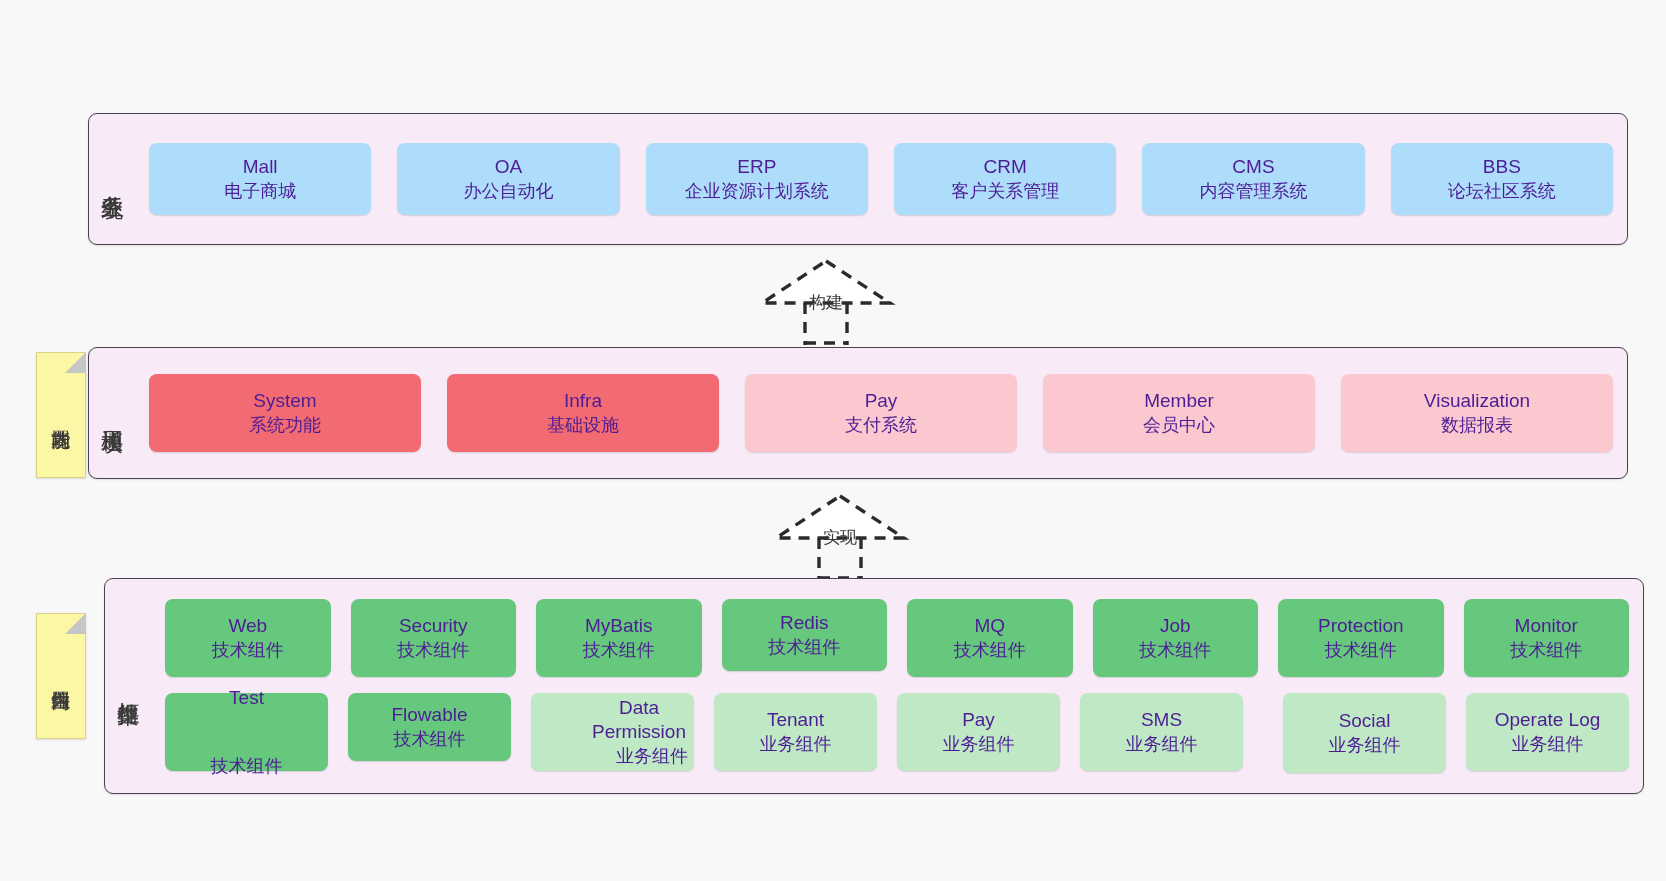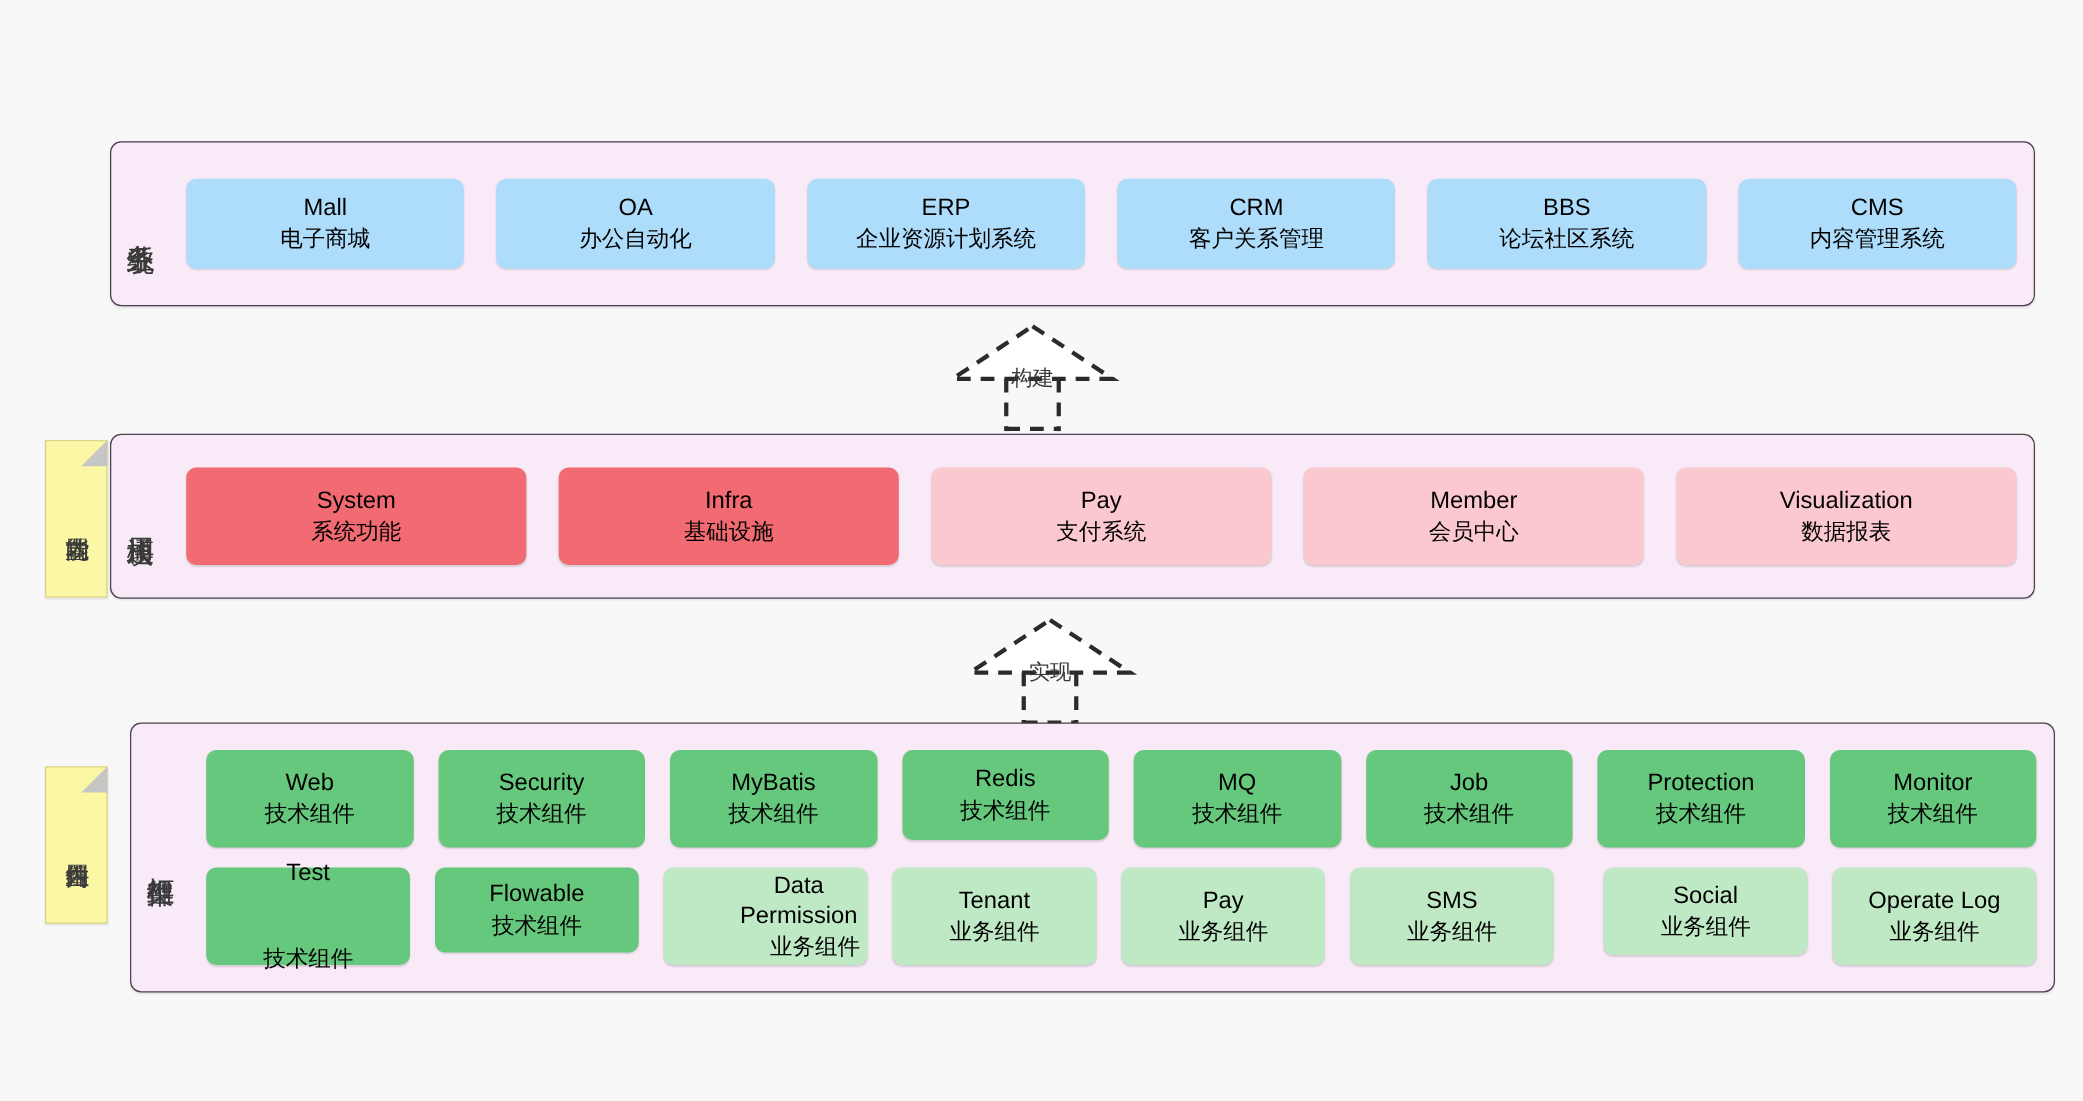--- a/index.html
+++ b/index.html
@@ -62,21 +62,21 @@
   }
   .card {
     flex: 1 1 0;
     box-sizing: border-box;
     border-radius: 8px;
     display: flex;
     flex-direction: column;
     align-items: center;
     justify-content: center;
     text-align: center;
-    color: #000000;
+    color: #4c1d95;
     line-height: 1.28;
     padding: 4px 6px;
     box-shadow: 0 1px 1.5px rgba(0,0,0,0.13);
   }
   .card .t1 { font-size: 19px; }
   .card .t2 { font-size: 18px; }
 
   
   .c-blue        { background: #aedcfb; }
   .c-red         { background: #f26a72; }
@@ -148,26 +148,26 @@
       </div>
       <div class="card c-blue" style="height:72px;">
         <span class="t1">ERP</span>
         <span class="t2">企业资源计划系统</span>
       </div>
       <div class="card c-blue" style="height:72px;">
         <span class="t1">CRM</span>
         <span class="t2">客户关系管理</span>
       </div>
       <div class="card c-blue" style="height:72px;">
+        <span class="t1">CMS</span>
+        <span class="t2">内容管理系统</span>
+      </div>
+      <div class="card c-blue" style="height:72px;">
         <span class="t1">BBS</span>
         <span class="t2">论坛社区系统</span>
-      </div>
-      <div class="card c-blue" style="height:72px;">
-        <span class="t1">CMS</span>
-        <span class="t2">内容管理系统</span>
       </div>
     </div>
   </div>
 </div>
 
 <div class="connector" style="left:756px; top:255px; width:150px; height:90px;">
   <svg width="150" height="90" viewBox="0 0 150 90">
 
     <path d="M 70 6 L 134 48 L 6 48 Z" fill="#ffffff" stroke="#2b2b2b" stroke-width="3.4" stroke-dasharray="11 8" stroke-linejoin="miter"></path>
 
@@ -279,21 +279,21 @@
         <span class="t2">业务组件</span>
       </div>
       <div class="card c-lightgreen" style="height:78px;">
         <span class="t1">Pay</span>
         <span class="t2">业务组件</span>
       </div>
       <div class="card c-lightgreen" style="height:78px;">
         <span class="t1">SMS</span>
         <span class="t2">业务组件</span>
       </div>
-      <div class="card c-lightgreen" style="height:70px;margin-left:20px;">
+      <div class="card c-lightgreen" style="height:80px;margin-left:20px;">
         <span class="t1">Social</span>
         <span class="t2">业务组件</span>
       </div>
       <div class="card c-lightgreen" style="height:78px;">
         <span class="t1">Operate Log</span>
         <span class="t2">业务组件</span>
       </div>
     </div>
 
   </div>

